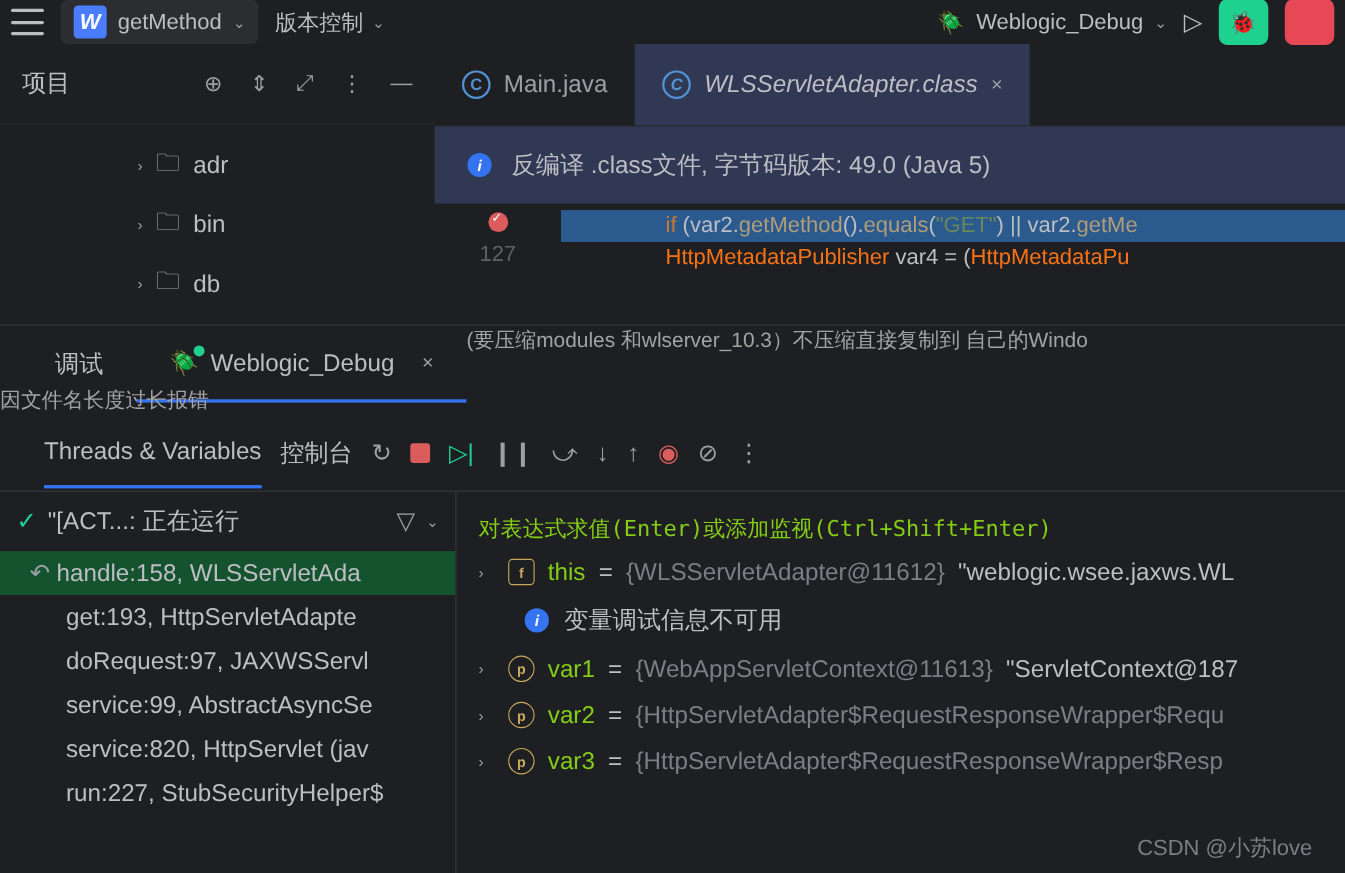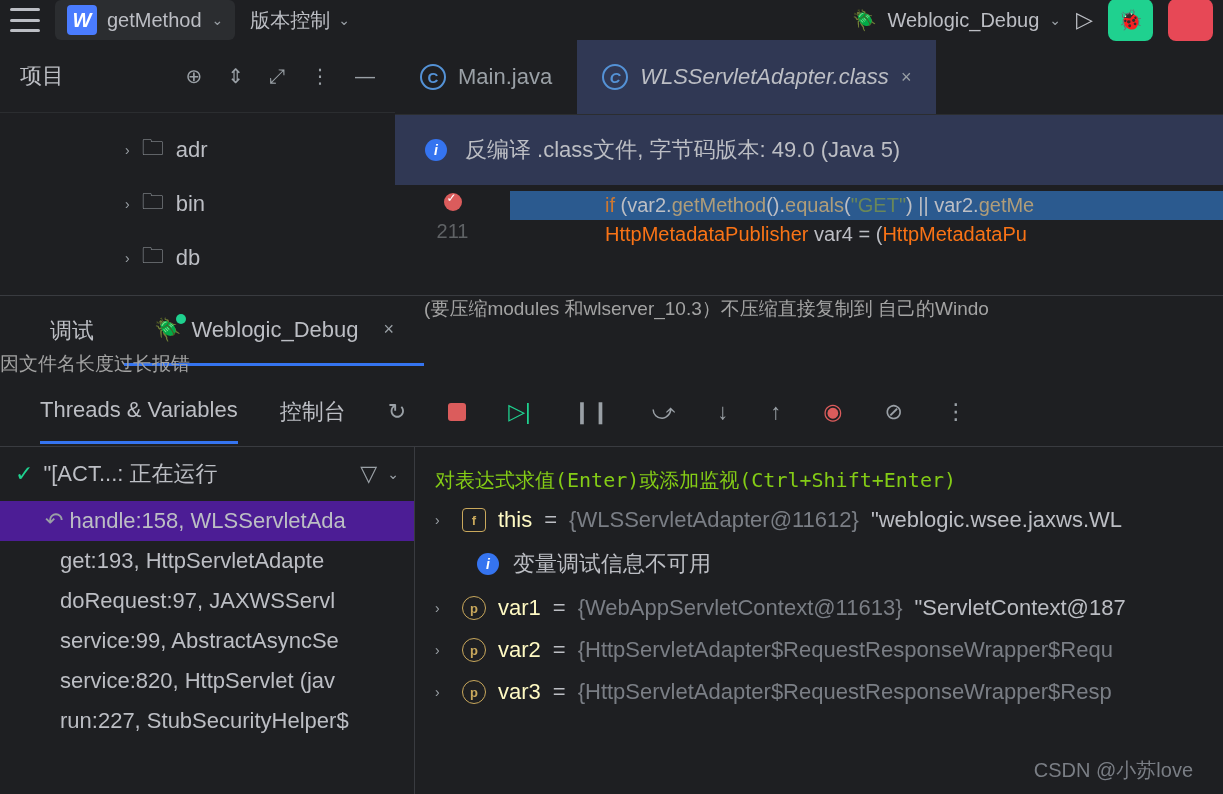--- a/index.html
+++ b/index.html
@@ -45,41 +45,41 @@
 .method{color:#b09d79}
 .str{color:#6a8759}
 .type{color:#f97316}
 .debug-panel{border-top:1px solid #393b40}
 .debug-tabs{height:70px;display:flex;padding:0 20px}
 .dtab{padding:0 30px;height:100%;display:flex;align-items:center;font-size:22px;cursor:pointer}
 .dtab.active{border-bottom:3px solid #3574f0}
 .dtab-icon{color:#8dd5e8;margin-right:10px;position:relative}
 .green-dot{position:absolute;top:-3px;right:-5px;width:10px;height:10px;background:#1fd18f;border-radius:50%}
 .red-text{color:#a3a3a3;font-size:19px}
-.debug-toolbar{height:70px;display:flex;align-items:center;padding:0 40px;gap:42px;border-bottom:1px solid #393b40}
+.debug-toolbar{height:70px;display:flex;align-items:center;padding:0 40px;gap:17px;border-bottom:1px solid #393b40}
 .dt-tab{font-size:22px;cursor:pointer}
 .dt-tab.active{border-bottom:3px solid #3574f0;padding-bottom:18px;margin-top:18px}
 .dt-icon{font-size:22px;cursor:pointer;color:#9aa0a6}
 .resume{color:#1fd18f}
 .stop{width:18px;height:18px;background:#db5c5c;border-radius:3px}
 .mute-red{color:#db5c5c}
 .debug-body{display:flex;height:355px}
 .frames{width:415px;border-right:1px solid #393b40;overflow:hidden}
 .frame-hdr{display:flex;align-items:center;padding:12px 15px;gap:10px;font-size:22px}
 .check{color:#1fd18f}
 .frame-item{padding:7px 15px 7px 60px;font-size:22px;white-space:nowrap;overflow:hidden;cursor:pointer}
-.frame-item.sel{background:#4c1d95;padding-left:45px}
+.frame-item.sel{background:#14532d;padding-left:27px}
 .undo-icon{margin-right:6px;color:#9aa0a6}
 .vars{flex:1;padding:15px 20px;overflow:hidden}
 .var-expr{color:#84cc16;font-size:20px;padding:5px 0;font-family:Menlo,Monaco,monospace}
 .var-row{display:flex;align-items:center;gap:12px;padding:8px 0;font-size:22px;white-space:nowrap}
 .var-chev{color:#9aa0a6;font-size:14px;width:15px}
 .field-icon{width:24px;height:24px;border:1.5px solid #c9a85c;border-radius:4px;display:flex;align-items:center;justify-content:center;color:#c9a85c;font-size:13px;font-weight:bold}
 .param-icon{width:24px;height:24px;border:1.5px solid #c9a85c;border-radius:50%;display:flex;align-items:center;justify-content:center;color:#c9a85c;font-size:13px;font-weight:bold}
-.var-name{color:#fef9c3}
+.var-name{color:#84cc16}
 .var-val{color:#7a7e85}
 .var-str{color:#bcbec4}
 .info-row{display:flex;align-items:center;gap:14px;padding:8px 0 8px 42px;font-size:22px}
 .watermark{position:absolute;bottom:10px;right:30px;color:#7a7e85;font-size:20px}
 </style>
 </head>
 <body>
 
 <div class="topbar">
   <div class="menu-icon">
@@ -149,21 +149,21 @@
         <span class="close-x">×</span>
       </div>
     </div>
     <div class="banner active-bg">
       <div class="info-icon">i</div>
       <span>反编译 .class文件, 字节码版本: 49.0 (Java 5)</span>
     </div>
     <div class="code">
       <div class="gutter">
         <div class="bp"></div>
-        <span>211</span>
+        <span>127</span>
       </div>
       <div class="code-lines">
         <div class="code-line hl"><span class="kw">if</span><span> (var2.</span><span class="method">getMethod</span><span>().</span><span class="method">equals</span><span>(</span><span class="str">"GET"</span><span>) || var2.</span><span class="method">getMe</span></div>
         <div class="code-line"><span class="type">HttpMetadataPublisher</span><span> var4 = (</span><span class="type">HttpMetadataPu</span></div>
       </div>
     </div>
   </div>
 </div>
 
 <div class="debug-panel">

